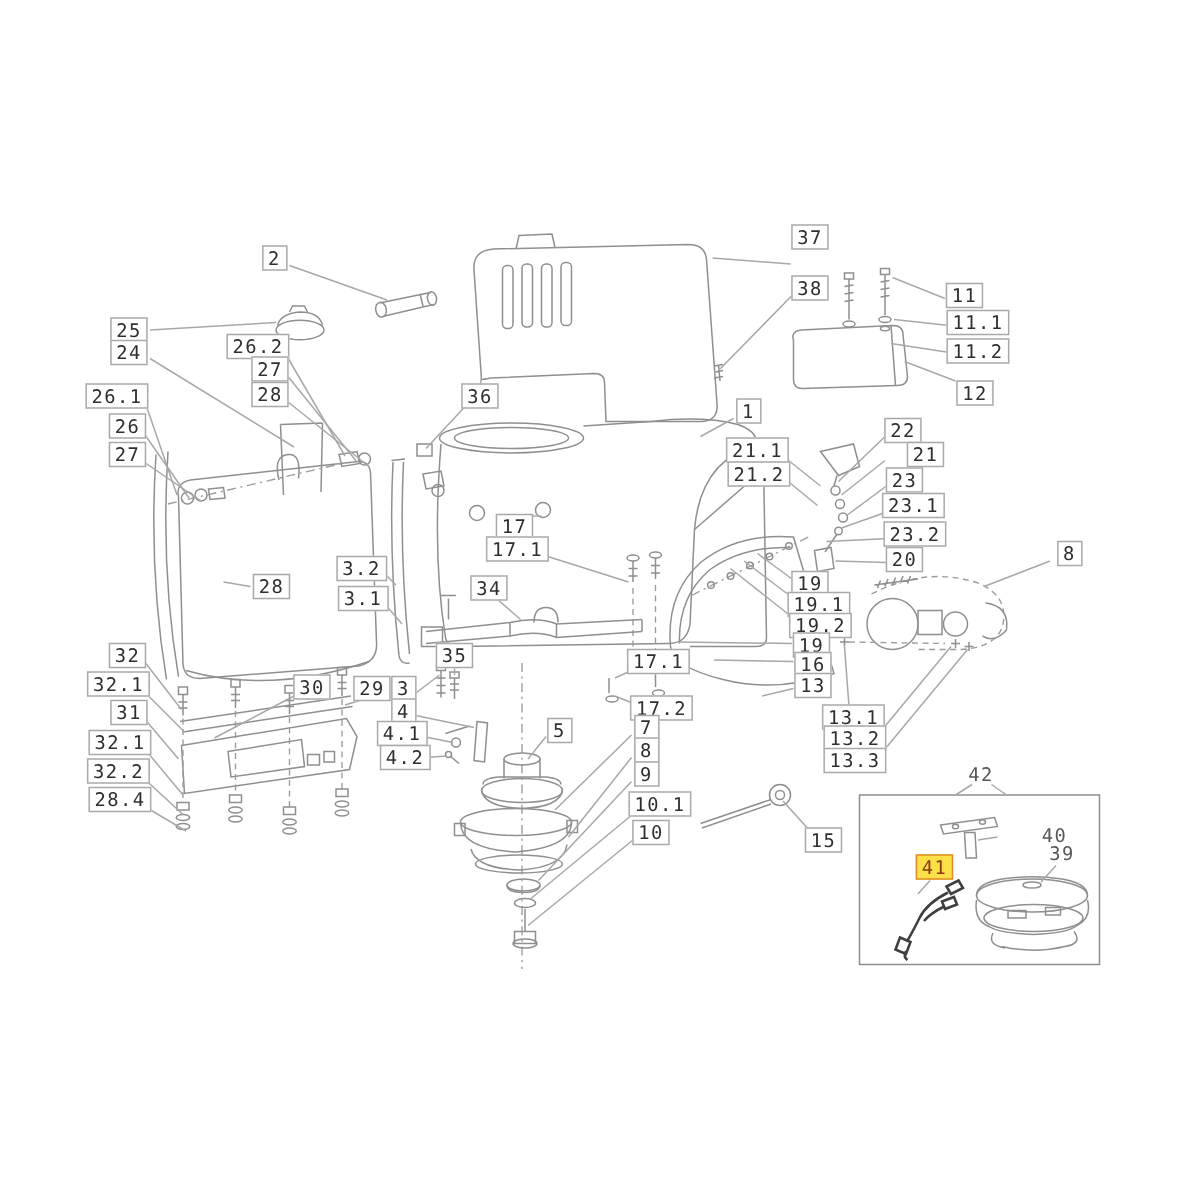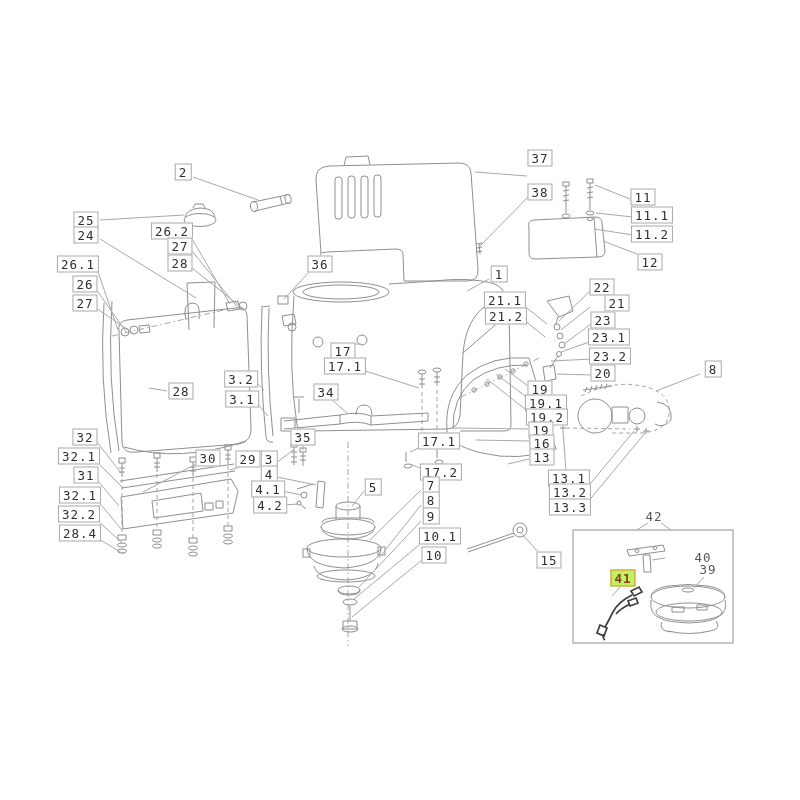--- a/index.html
+++ b/index.html
@@ -9,22 +9,22 @@
   .part{stroke:#8f8f8f;fill:none;stroke-width:1;}
   .dashline{stroke:#9b9b9b;fill:none;stroke-width:0.9;stroke-dasharray:6 3 1.5 3;}
   .dash2{stroke:#9b9b9b;fill:none;stroke-width:0.9;stroke-dasharray:4 3;}
   .wire{stroke:#3f3f3f;fill:none;stroke-width:1.7;}
   .leader{stroke:#a8a8a8;stroke-width:1;}
   #labels-layer{position:absolute;left:0;top:0;width:800px;height:800px;}
   .part-label{position:absolute;transform:translate(-50%,-50%);font-size:12.5px;
               letter-spacing:1px;color:#2f2f2f;white-space:nowrap;cursor:pointer;}
   .part-label.boxed{background:#fff;border:1px solid #a9a9a9;padding:0 3px;line-height:15px;}
   .part-label.plain{color:#575757;background:transparent;}
-  .part-label.highlight{background:#bef264;border:1px solid #de8c2b;color:#8a3a12;
-              padding:0 3px;line-height:15px;font-weight:bold;}
+  .part-label.highlight{background:#fde047;border:1px solid #de8c2b;color:#8a3a12;
+              padding:0 3px;line-height:15px;font-weight:normal;}
 </style>
 </head>
 <body>
 
 <div id="canvas">
 
 <svg id="diagram-svg" width="800" height="800" viewBox="0 0 800 800">
 
   <g class="part">
     <path d="M321,253 L316,180 Q315,167 329,166 L459,163 Q470,163 471,173 L478,269 Q479,281 467,281 L404,281 L403,255 Q403,249 396,249 L327,252 Q322,253 321,253 Z"></path>

